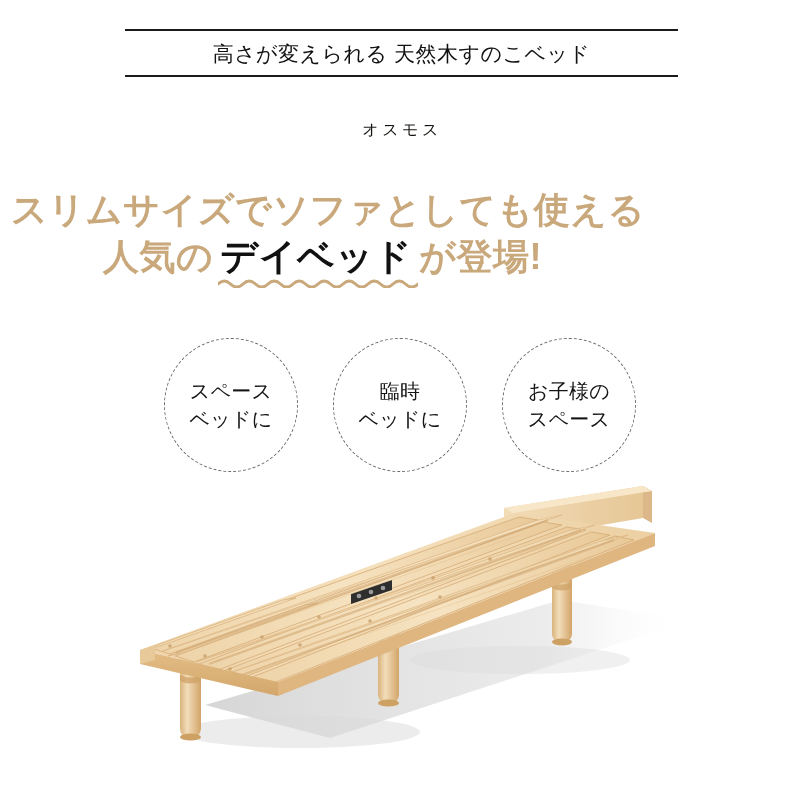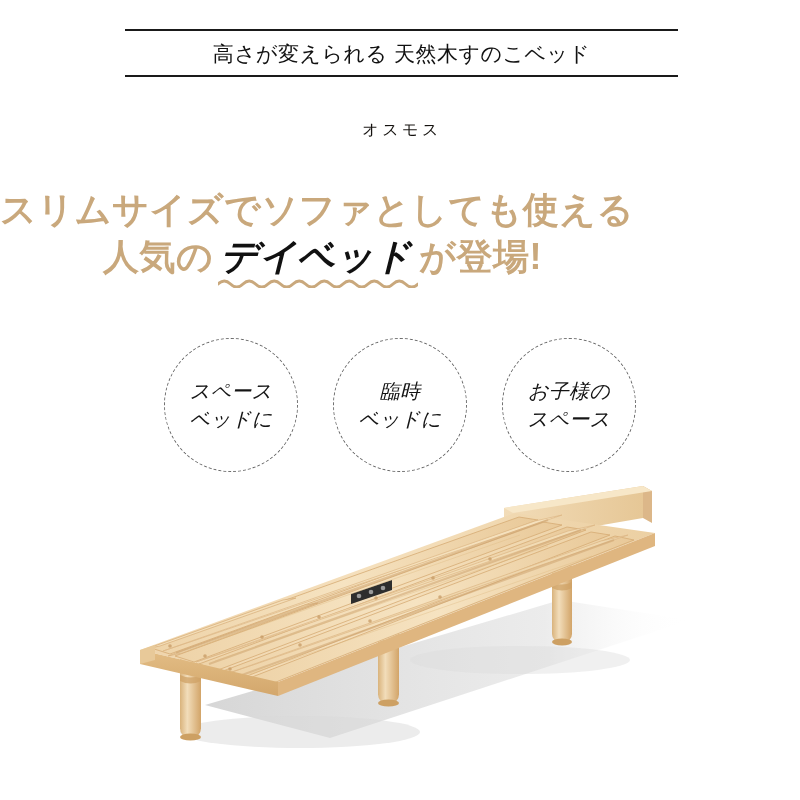--- a/index.html
+++ b/index.html
@@ -67,21 +67,21 @@
     color: #0d0b09;
     padding-left: 7px;
   }
 
   
   .tagline-block {
     position: absolute;
     top: 192px;
     left: 0;
     width: 645px;
-    text-align: left;
+    text-align: right;
   }
   .tag-line1 {
     font-size: 36px;
     font-weight: 700;
     color: #c9a87c;
     line-height: 1;
     letter-spacing: 0.5px;
     white-space: nowrap;
   }
   .tag-line2 {
@@ -99,21 +99,20 @@
   .tag-emph-wrap {
     position: relative;
     display: inline-block;
     margin: 0 7px;
   }
   .tag-emph {
     color: #111111;
     font-weight: 700;
     font-size: 37px;
     letter-spacing: 0.5px;
-    font-style: italic;
   }
   .wavy {
     position: absolute;
     left: -2px;
     right: -2px;
     bottom: -13px;
     height: 11px;
     display: block;
   }
 
@@ -130,21 +129,20 @@
   .feature-circle {
     width: 134px;
     height: 134px;
     border-radius: 50%;
     border: 1.6px dashed #6b6b6b;
     display: flex;
     flex-direction: column;
     align-items: center;
     justify-content: center;
     box-sizing: border-box;
-    font-style: italic;
   }
   .feature-line {
     font-size: 20px;
     line-height: 1.42;
     color: #141414;
     letter-spacing: 0.3px;
     white-space: nowrap;
   }
 
   

